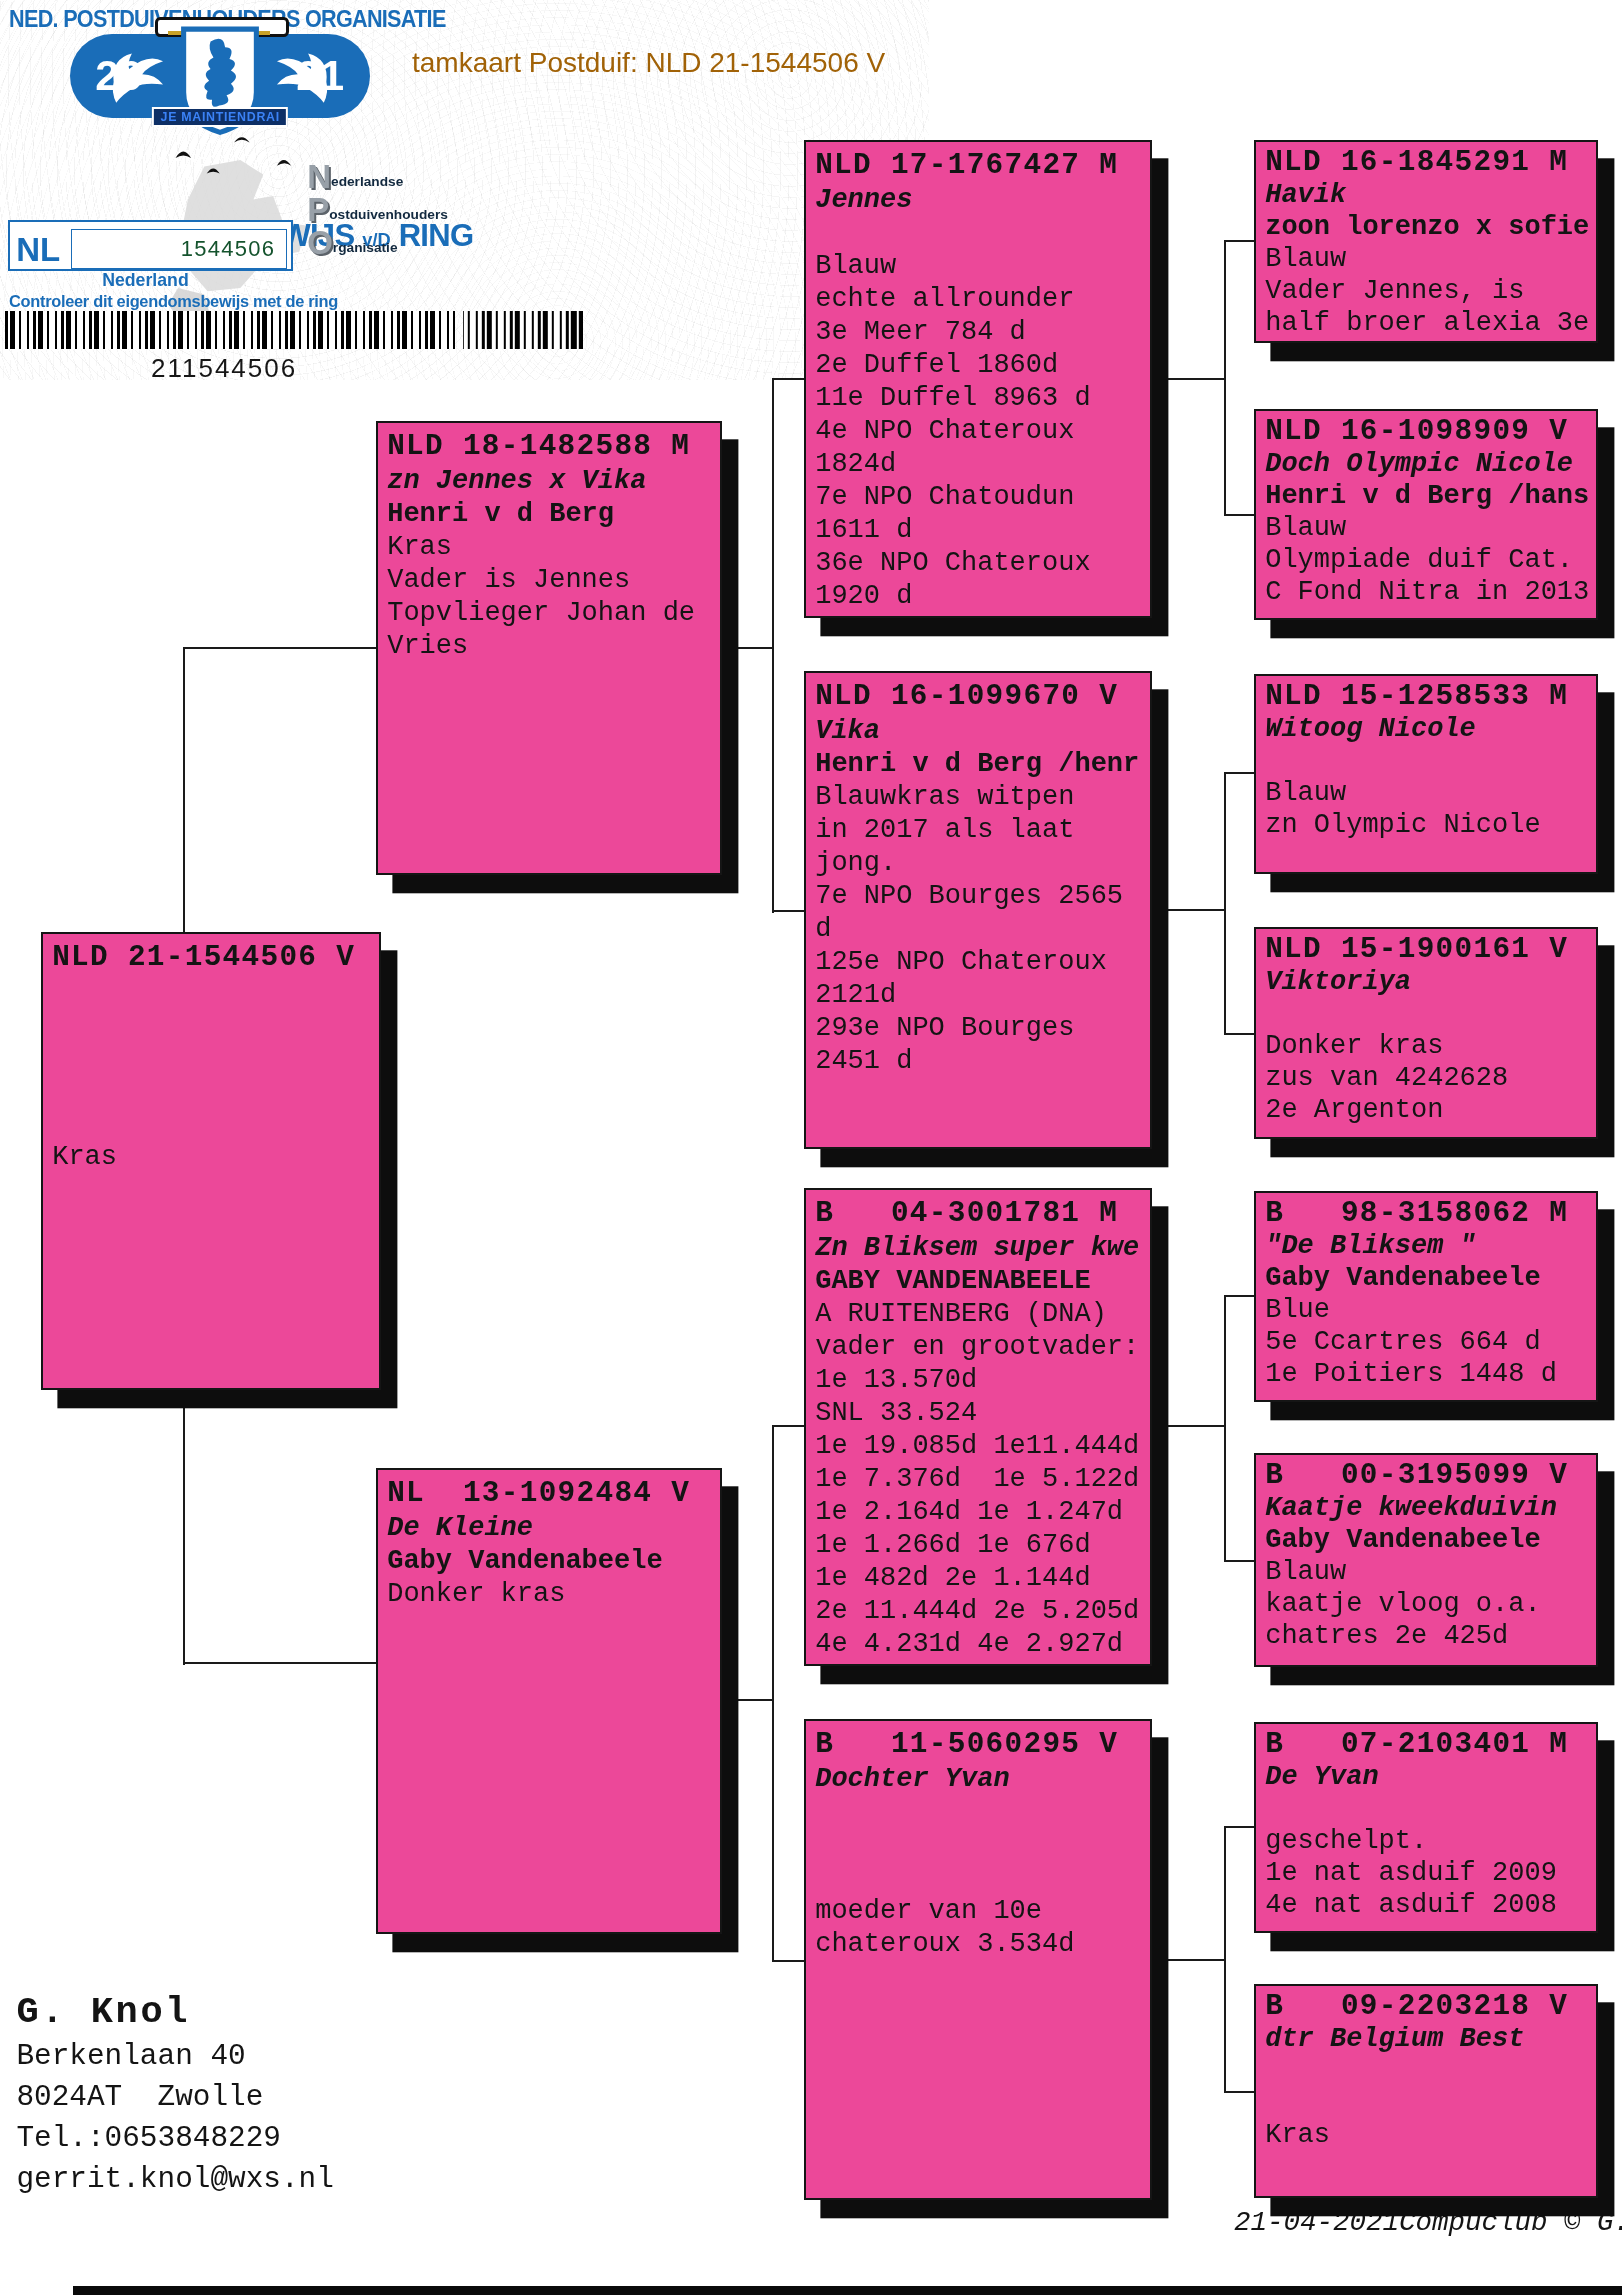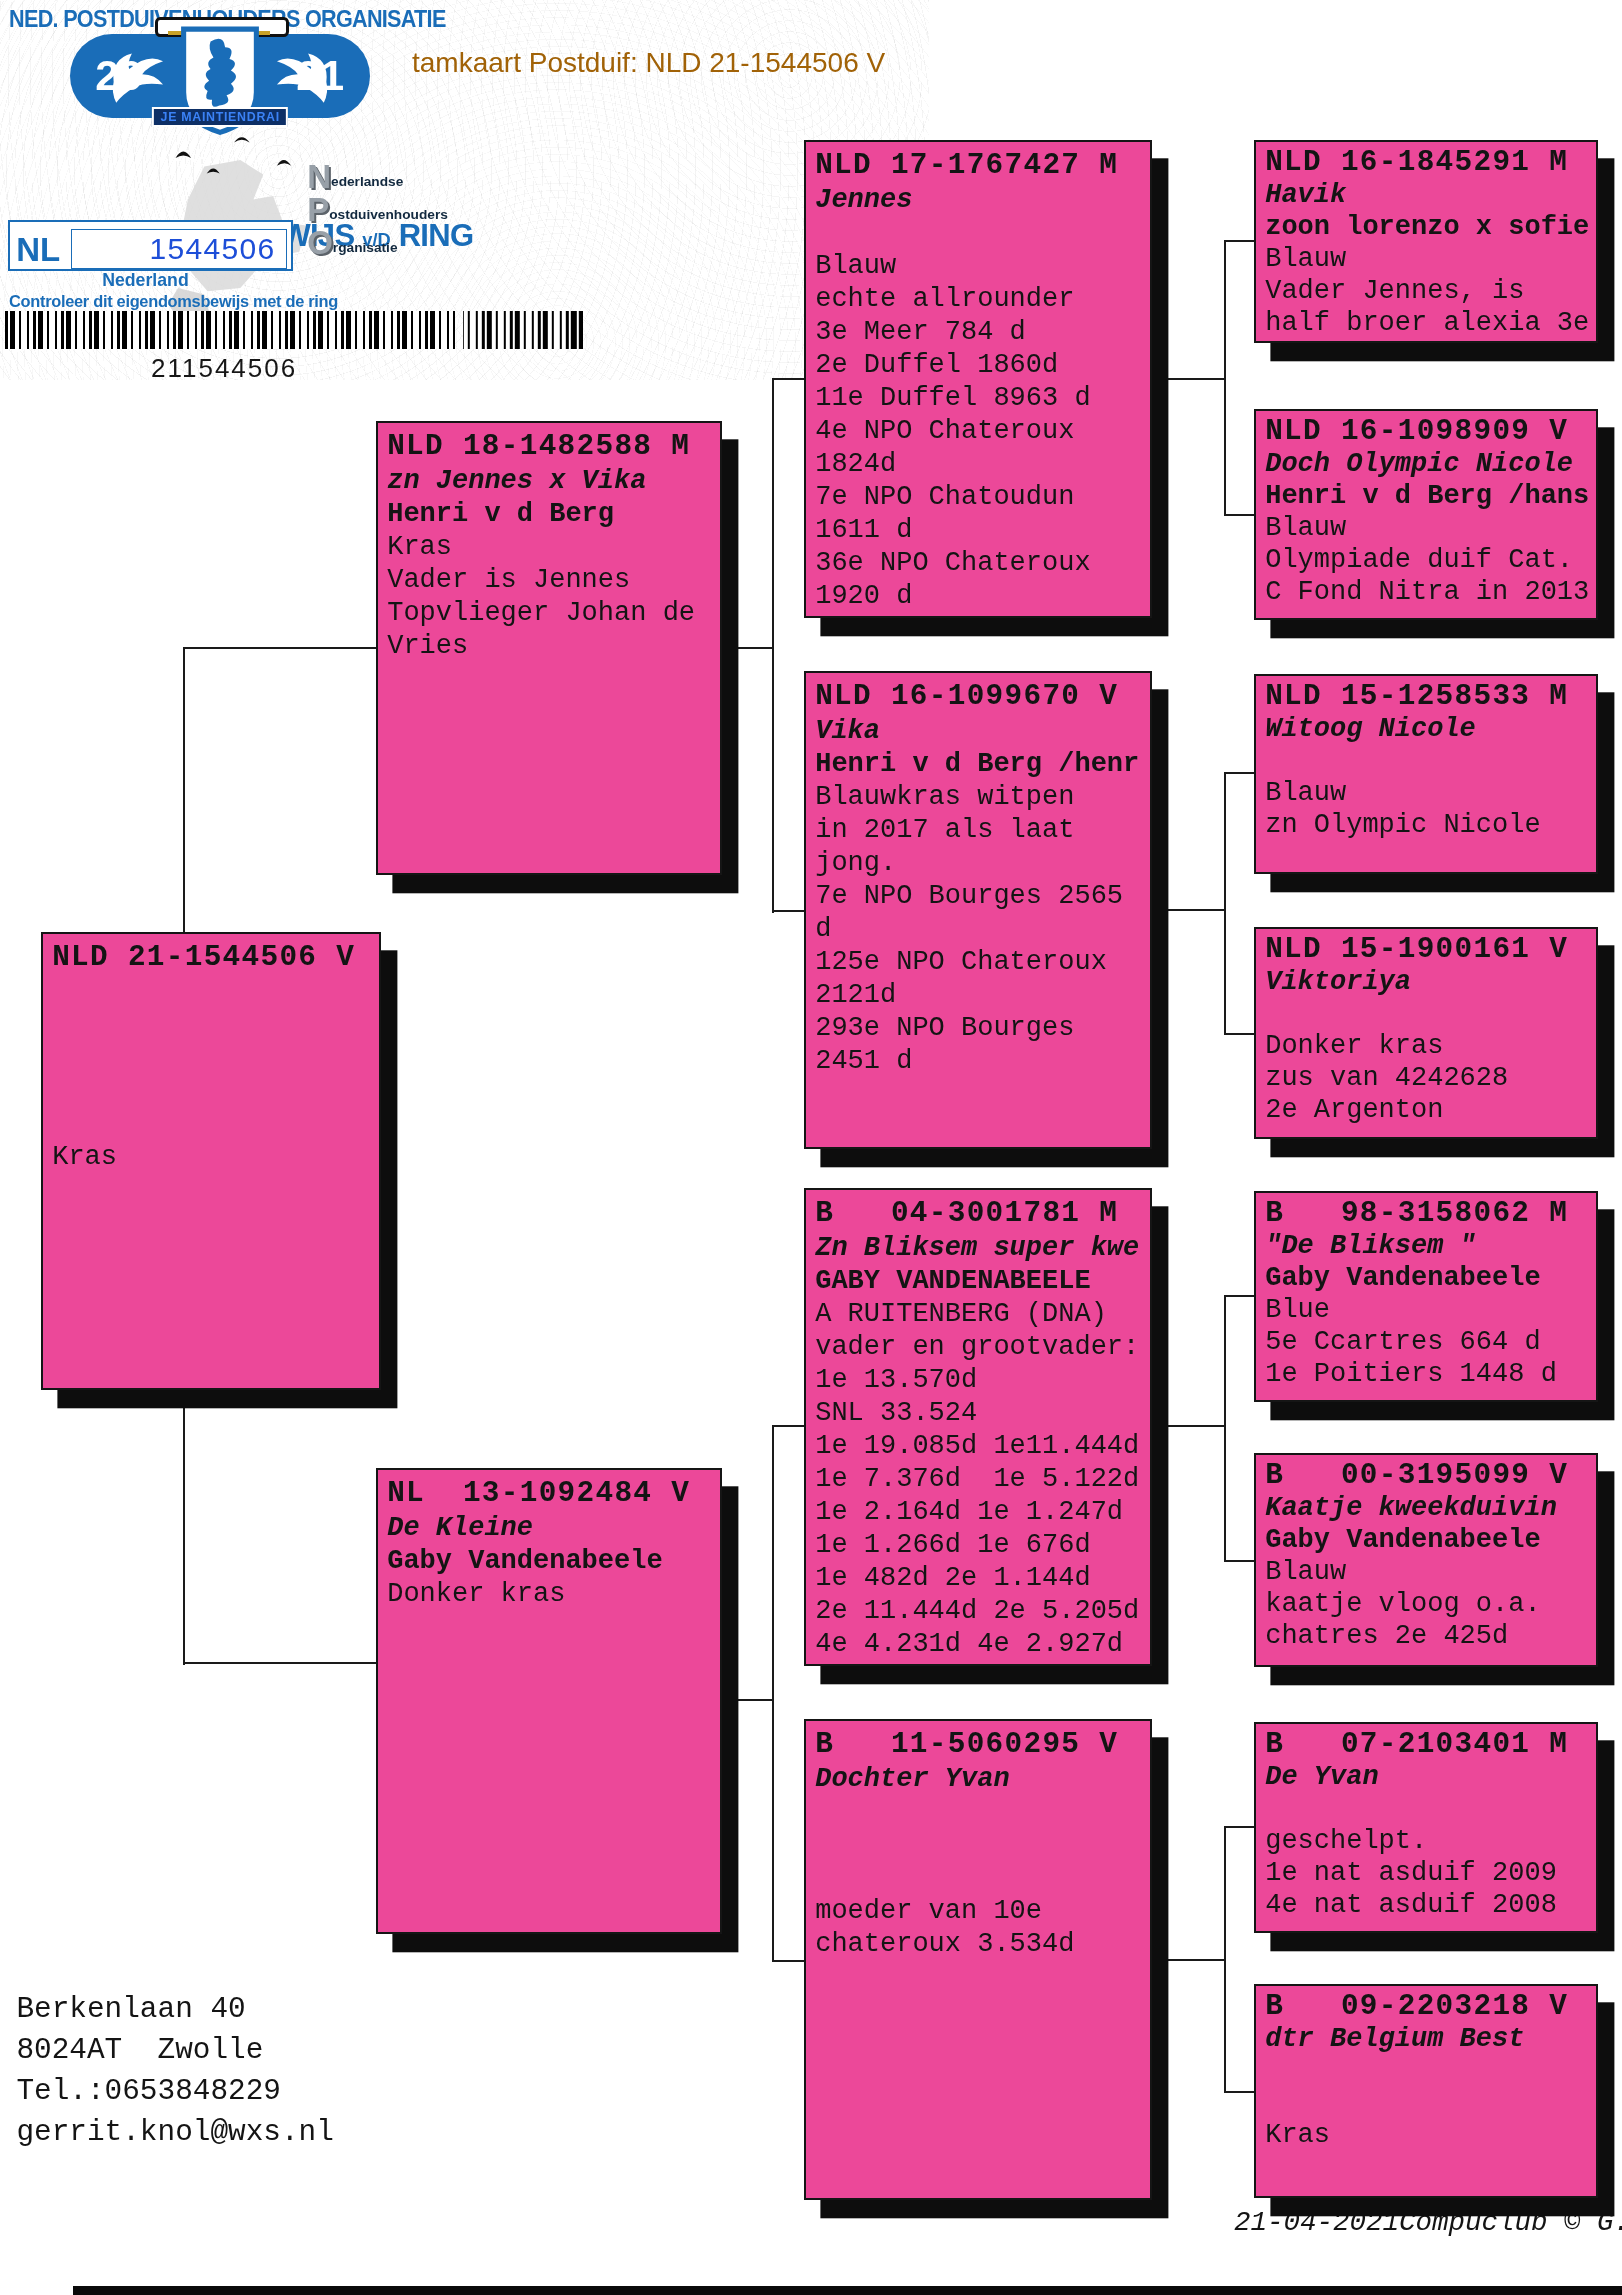--- a/index.html
+++ b/index.html
@@ -36,21 +36,21 @@
   .ownership{position:absolute;left:3.9px;top:178px;color:var(--stamp_blue);
      font-family:"Liberation Sans",sans-serif;font-weight:800;font-size:31px;letter-spacing:-0.7px;
      white-space:pre;}
   .ownership .vd{font-size:18.3px;letter-spacing:0;}
   .ringbox{position:absolute;left:2.6px;top:216px;width:281px;height:47px;background:#fff;
      border:2.6px solid var(--stamp_blue);display:flex;align-items:flex-end;}
   .ringbox .nl{font-family:"Liberation Sans",sans-serif;font-weight:800;font-size:33px;
      color:var(--stamp_blue);padding-left:6.5px;width:55px;}
   .ringbox .field{flex:1;height:38px;margin-right:3.9px;border:1.3px solid var(--stamp_blue);
      background:#fff;display:flex;align-items:center;justify-content:flex-end;padding-right:10.5px;
-     font-family:"Liberation Sans",sans-serif;font-size:30px;color:#1d4ed8;letter-spacing:1.3px;}
+     font-family:"Liberation Sans",sans-serif;font-size:22px;color:#14532d;letter-spacing:1.3px;}
   .nederland{position:absolute;left:97px;top:266px;color:var(--stamp_blue);
      font-family:"Liberation Sans",sans-serif;font-weight:700;font-size:17.7px;}
   .npo{position:absolute;left:302px;top:158px;width:154px;}
   .npo-row{display:flex;align-items:flex-end;margin-bottom:3.9px;}
   .npo-big{font-family:"Liberation Sans",sans-serif;font-weight:800;font-size:33px;line-height:29px;
      color:#98a0a8;text-shadow:2px 2px 0 #5c636a;}
   .npo-rest{font-family:"Liberation Sans",sans-serif;font-weight:700;font-size:13.7px;color:#12293f;
      padding-bottom:2px;}
   .check{position:absolute;left:3.9px;top:288px;color:var(--stamp_blue);
      font-family:"Liberation Sans",sans-serif;font-weight:800;font-size:16.4px;letter-spacing:-0.3px;
@@ -379,20 +379,21 @@
     <div class="row ring">B   09-2203218 V</div>
     <div class="row name">dtr Belgium Best</div>
     <div class="row breeder"></div>
     <div>
         <div class="row line"></div>
         <div class="row line">Kras</div>
       </div>
   </div>
 
   <div class="owner">
+    <div class="owner-name">G. Knol</div>
     <div>
         <div class="row line">Berkenlaan 40</div>
         <div class="row line">8024AT  Zwolle</div>
         <div class="row line">Tel.:0653848229</div>
         <div class="row line">gerrit.knol@wxs.nl</div>
       </div>
   </div>
 
   <div class="footer">
     <span class="date">21-04-2021</span>

